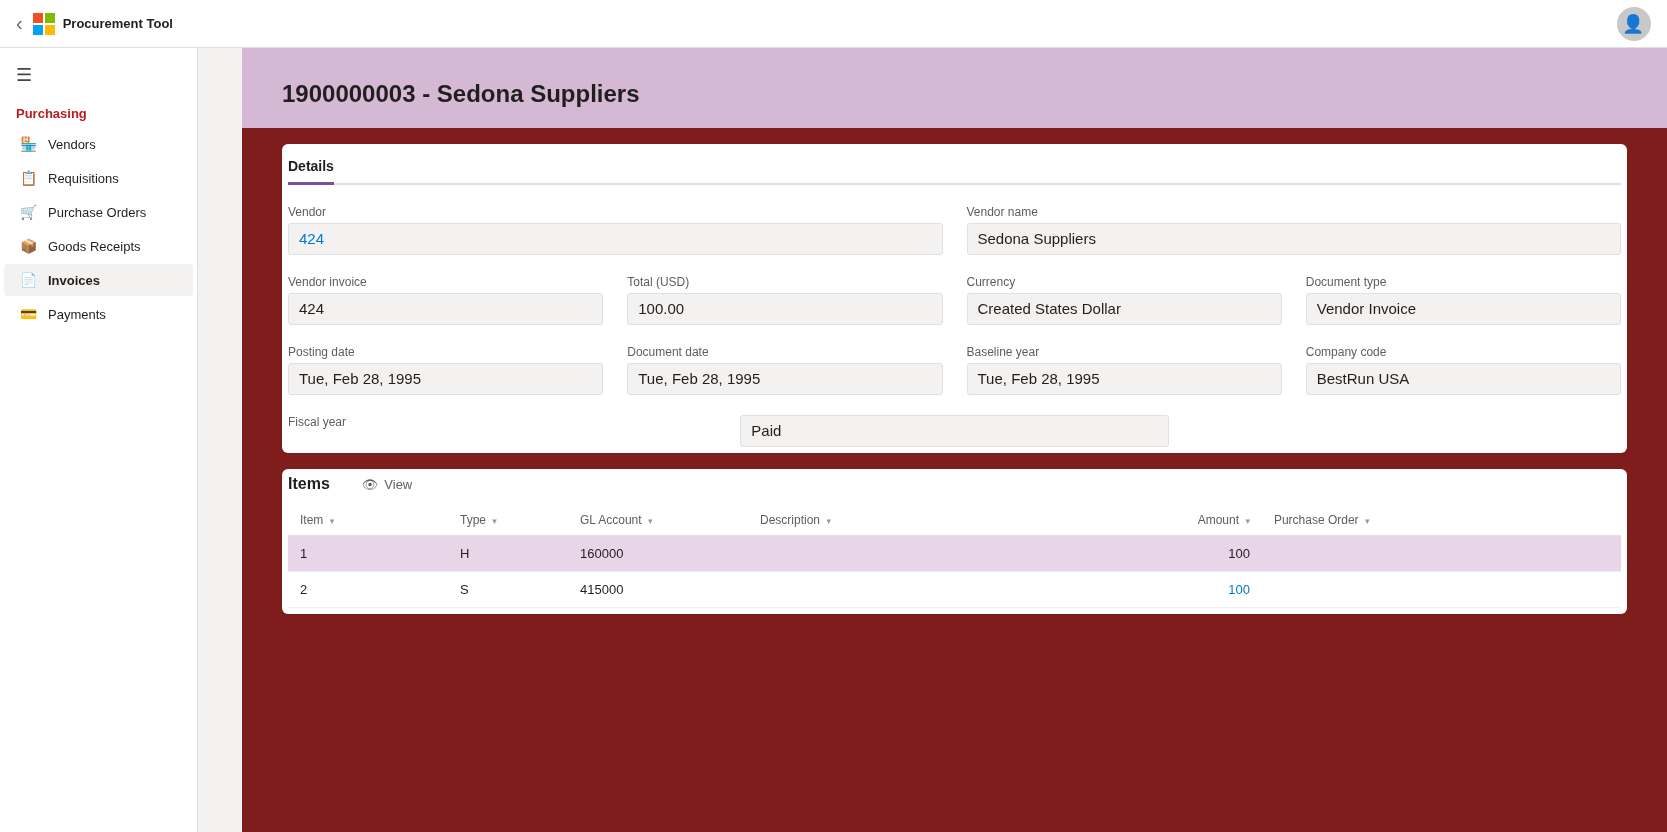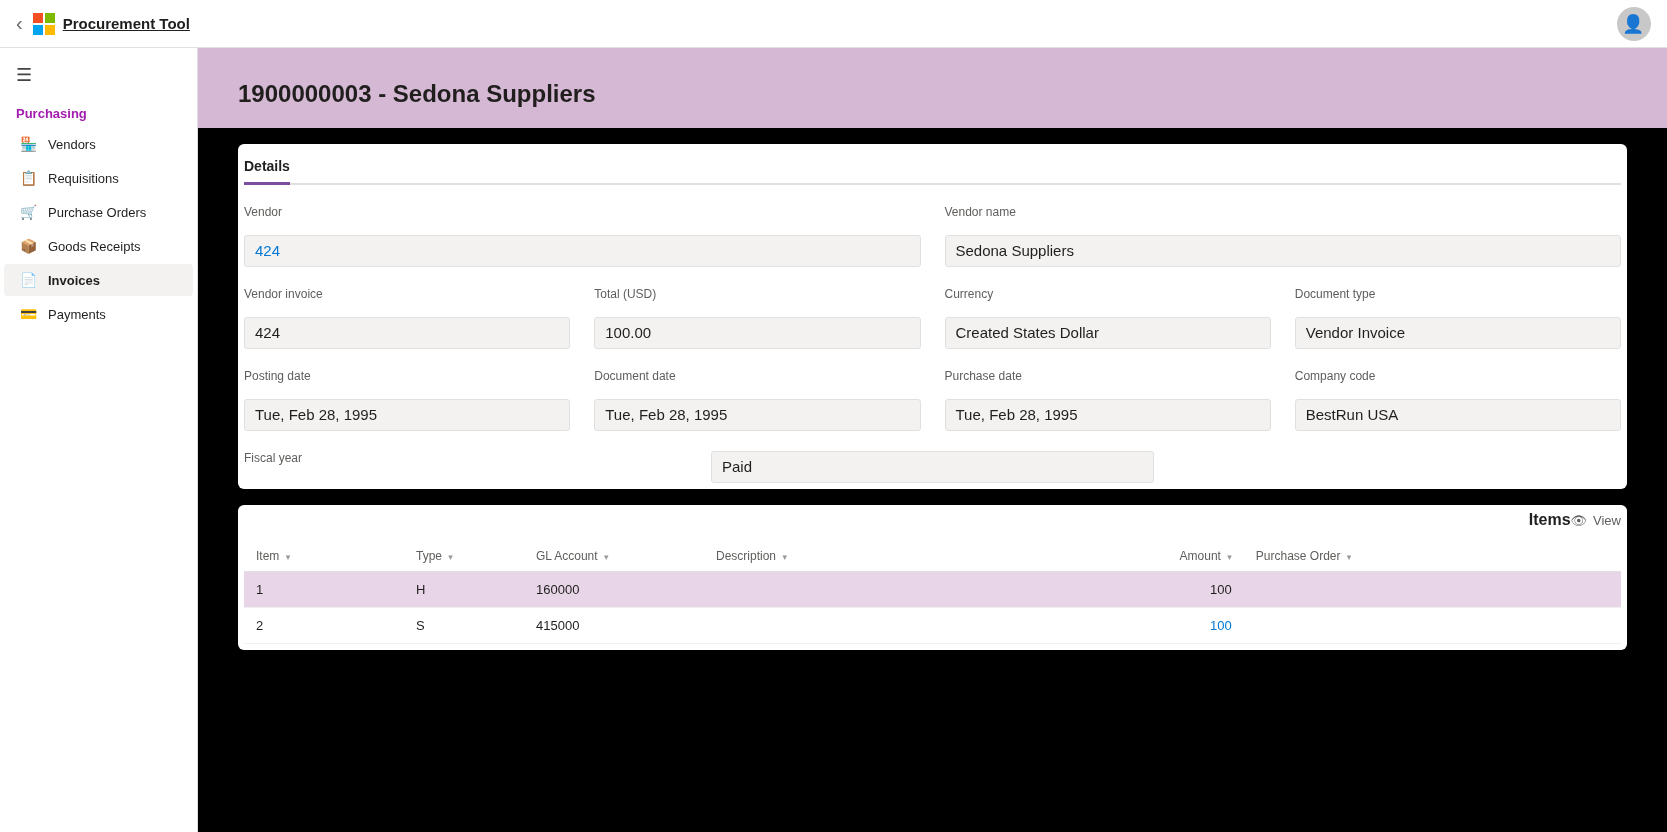--- a/index.html
+++ b/index.html
@@ -21,25 +21,24 @@
       font-size: 20px;
       cursor: pointer;
       margin-right: 10px;
     }
     .ms-logo {
       display: flex;
       gap: 2px;
       margin-right: 8px;
     }
     .topbar-app-title {
-      font-size: 15px;
+      font-size: 13px;
       font-weight: 600;
       color: #201f1e;
       margin-right: auto;
-      text-decoration: underline;
     }
     .topbar-avatar {
       width: 34px;
       height: 34px;
       border-radius: 50%;
       background: #c8c8c8;
       overflow: hidden;
       display: flex;
       align-items: center;
       justify-content: center;
@@ -66,21 +65,21 @@
     }
     .sidebar-hamburger {
       padding: 8px 16px 12px;
       font-size: 18px;
       color: #444;
       cursor: pointer;
     }
     .sidebar-section-label {
       font-size: 13px;
       font-weight: 700;
-      color: #a21caf;
+      color: #b91c1c;
       padding: 8px 16px 6px;
     }
     .sidebar-item {
       display: flex;
       align-items: center;
       gap: 10px;
       padding: 8px 16px;
       font-size: 13px;
       color: #201f1e;
       cursor: pointer;
@@ -95,21 +94,22 @@
       font-size: 14px;
       width: 18px;
       text-align: center;
       color: #555;
     }
 
     
     .content-area {
       flex: 1;
       overflow-y: auto;
-      background: #000000;
+      background: #7f1d1d;
+      margin-left: 44px;
     }
 
     
     .page-header {
       background: #d4b8d4;
       padding: 32px 40px 20px;
     }
     .page-title {
       font-size: 24px;
       font-weight: 600;
@@ -154,21 +154,21 @@
       gap: 20px 24px;
     }
     .form-grid-4 {
       display: grid;
       grid-template-columns: 1fr 1fr 1fr 1fr;
       gap: 20px 24px;
     }
     .form-field {
       display: flex;
       flex-direction: column;
-      gap: 16px;
+      gap: 4px;
     }
     .form-label {
       font-size: 12px;
       color: #605e5c;
     }
     .form-value {
       font-size: 15px;
       color: #201f1e;
       background: #f3f2f1;
       border: 1px solid #e0e0e0;
@@ -178,22 +178,23 @@
     }
     .form-value.link {
       color: #0078d4;
       cursor: pointer;
     }
 
     
     .items-header {
       display: flex;
       align-items: center;
-      justify-content: flex-end;
+      justify-content: flex-start;
       margin-bottom: 12px;
+      gap: 32px;
     }
     .items-title {
       font-size: 16px;
       font-weight: 600;
       color: #201f1e;
     }
     .view-btn {
       display: flex;
       align-items: center;
       gap: 6px;
@@ -338,21 +339,21 @@
       <div class="form-grid-4" style="margin-bottom:20px;">
         <div class="form-field">
           <div class="form-label">Posting date</div>
           <div class="form-value">Tue, Feb 28, 1995</div>
         </div>
         <div class="form-field">
           <div class="form-label">Document date</div>
           <div class="form-value">Tue, Feb 28, 1995</div>
         </div>
         <div class="form-field">
-          <div class="form-label">Purchase date</div>
+          <div class="form-label">Baseline year</div>
           <div class="form-value">Tue, Feb 28, 1995</div>
         </div>
         <div class="form-field">
           <div class="form-label">Company code</div>
           <div class="form-value">BestRun USA</div>
         </div>
       </div>
 
       <div style="display:grid; grid-template-columns:1fr 1fr 1fr; gap:20px 24px;">
         <div class="form-field">

